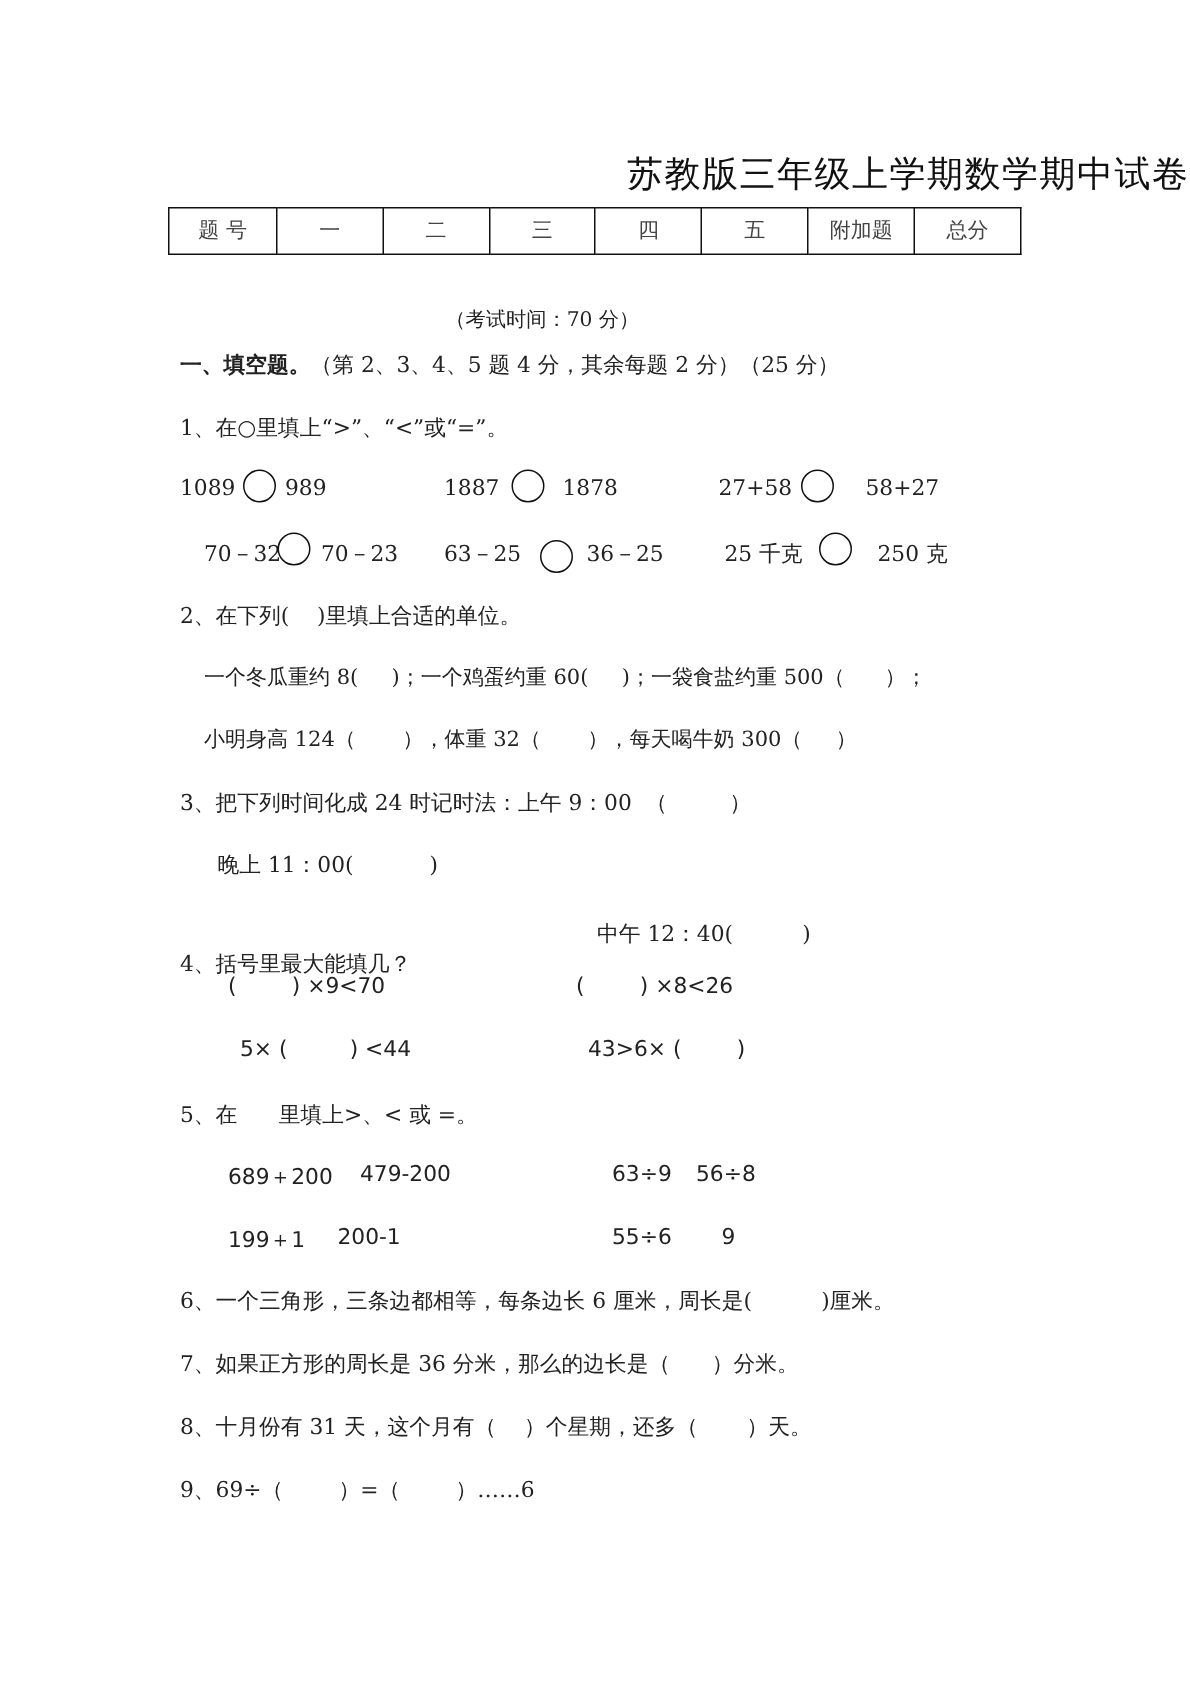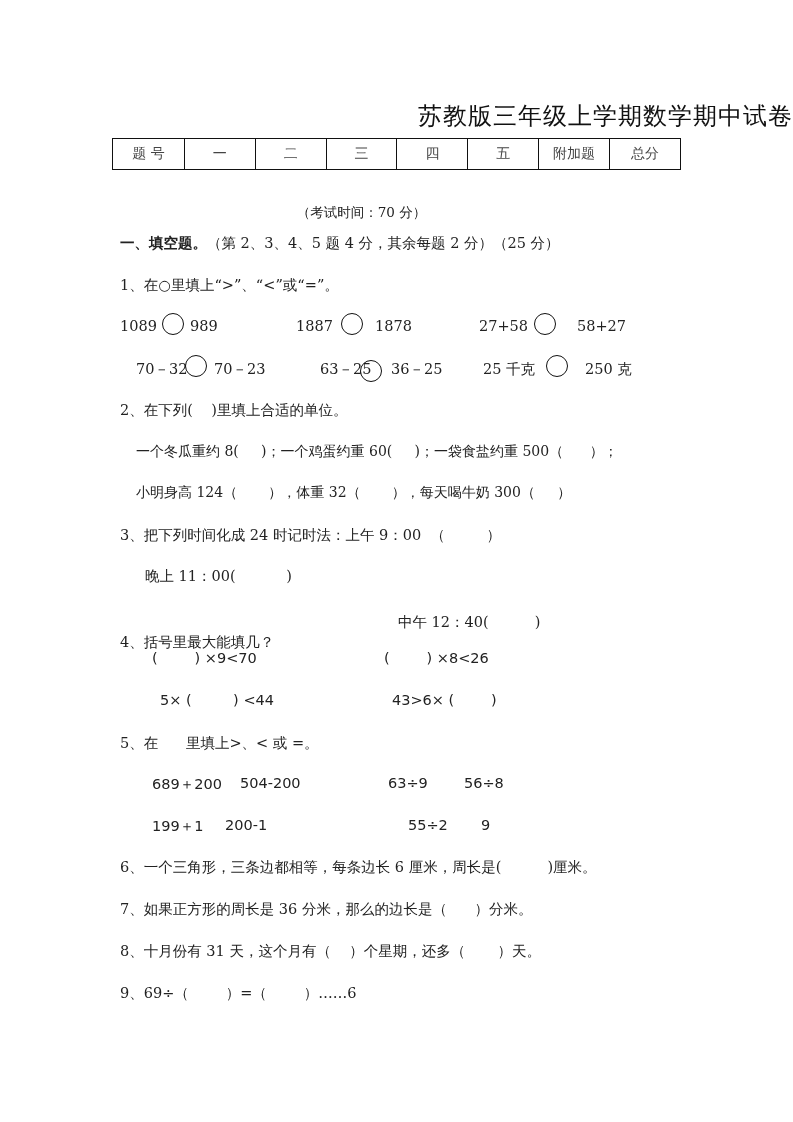--- a/index.html
+++ b/index.html
@@ -63,21 +63,21 @@
 <div class="abs line" style="left:375px; top:318px;">1878</div>
 
 <div class="abs line" style="left:479px; top:318px;">27+58</div>
 <div class="circle" style="left:534px; top:313px;"></div>
 <div class="abs line" style="left:577px; top:318px;">58+27</div>
 
 <div class="abs line" style="left:120px; top:360px;margin-left:16px;">70－32</div>
 <div class="circle" style="left:185px; top:355px;"></div>
 <div class="abs line" style="left:214px; top:360px;">70－23</div>
 
-<div class="abs line" style="left:296px; top:360px;margin-left:24px;">63－25</div>
+<div class="abs line" style="left:296px; top:360px;">63－25</div>
 <div class="circle" style="left:360px; top:360px;"></div>
 <div class="abs line" style="left:391px; top:360px;">36－25</div>
 
 <div class="abs line" style="left:483px; top:360px;">25 千克</div>
 <div class="circle" style="left:546px; top:355px;"></div>
 <div class="abs line" style="left:585px; top:360px;">250 克</div>
 
 <div class="abs line" style="left:120px; top:401px;">2、在下列(    )里填上合适的单位。</div>
 <div class="abs line" style="left:136px; top:443px; font-size:14px;">一个冬瓜重约 8(     )；一个鸡蛋约重 60(     )；一袋食盐约重 500（      ）；</div>
 <div class="abs line" style="left:136px; top:484px; font-size:14px;">小明身高 124（       ），体重 32（       ），每天喝牛奶 300（     ）</div>
@@ -87,24 +87,24 @@
 <div class="abs line" style="left:398px; top:567px;margin-top:46px;">中午 12：40(          )</div>
 
 <div class="abs line" style="left:120px; top:608px;margin-top:25px;">4、括号里最大能填几？</div>
 <div class="abs line sans" style="left:152px; top:650px;">(        ) ×9&lt;70</div>
 <div class="abs line sans" style="left:384px; top:650px;">(        ) ×8&lt;26</div>
 <div class="abs line sans" style="left:160px; top:692px;">5× (         ) &lt;44</div>
 <div class="abs line sans" style="left:392px; top:692px;">43&gt;6× (        )</div>
 
 <div class="abs line" style="left:120px; top:734px;">5、在      里填上&gt;、&lt; 或 =。</div>
 <div class="abs line sans" style="left:152px; top:775px;">689＋200</div>
-<div class="abs line sans" style="left:240px; top:775px;">504-200</div>
-<div class="abs line sans" style="left:388px; top:775px;">63÷9</div>
+<div class="abs line sans" style="left:240px; top:775px;">479-200</div>
+<div class="abs line sans" style="left:408px; top:775px;">63÷9</div>
 <div class="abs line sans" style="left:464px; top:775px;">56÷8</div>
 <div class="abs line sans" style="left:152px; top:817px;">199＋1</div>
 <div class="abs line sans" style="left:225px; top:817px;">200-1</div>
-<div class="abs line sans" style="left:408px; top:817px;">55÷2</div>
+<div class="abs line sans" style="left:408px; top:817px;">55÷6</div>
 <div class="abs line sans" style="left:481px; top:817px;">9</div>
 
 <div class="abs line" style="left:120px; top:858px;">6、一个三角形，三条边都相等，每条边长 6 厘米，周长是(          )厘米。</div>
 <div class="abs line" style="left:120px; top:900px;">7、如果正方形的周长是 36 分米，那么的边长是（      ）分米。</div>
 <div class="abs line" style="left:120px; top:942px;">8、十月份有 31 天，这个月有（    ）个星期，还多（       ）天。</div>
 <div class="abs line" style="left:120px; top:984px;">9、69÷（        ）=（        ）……6</div>
 
 </body></html>

